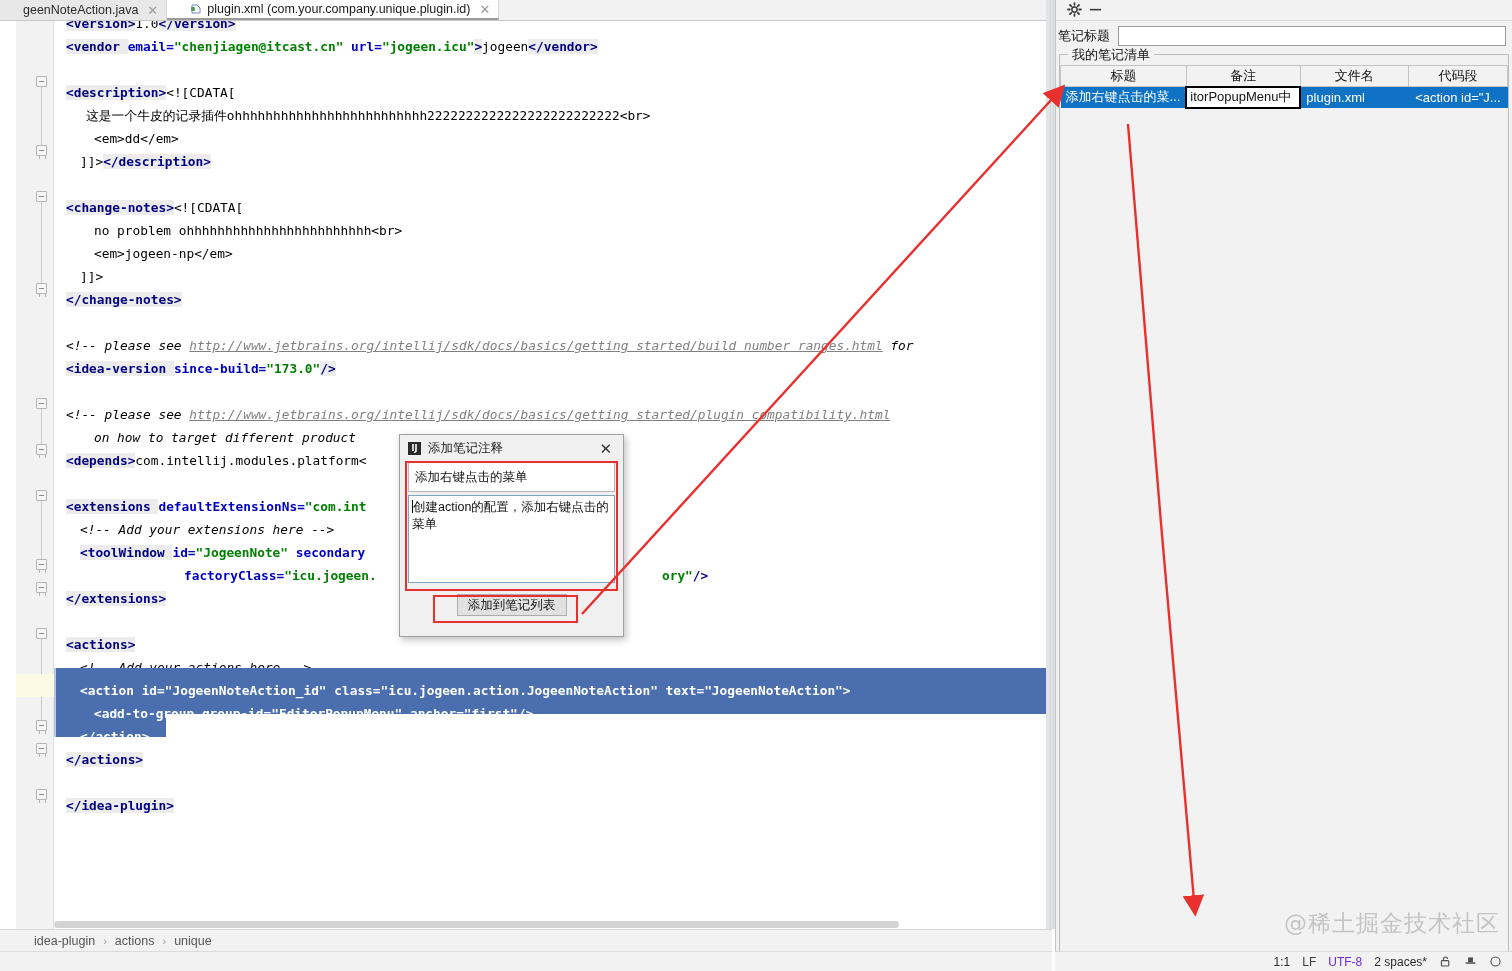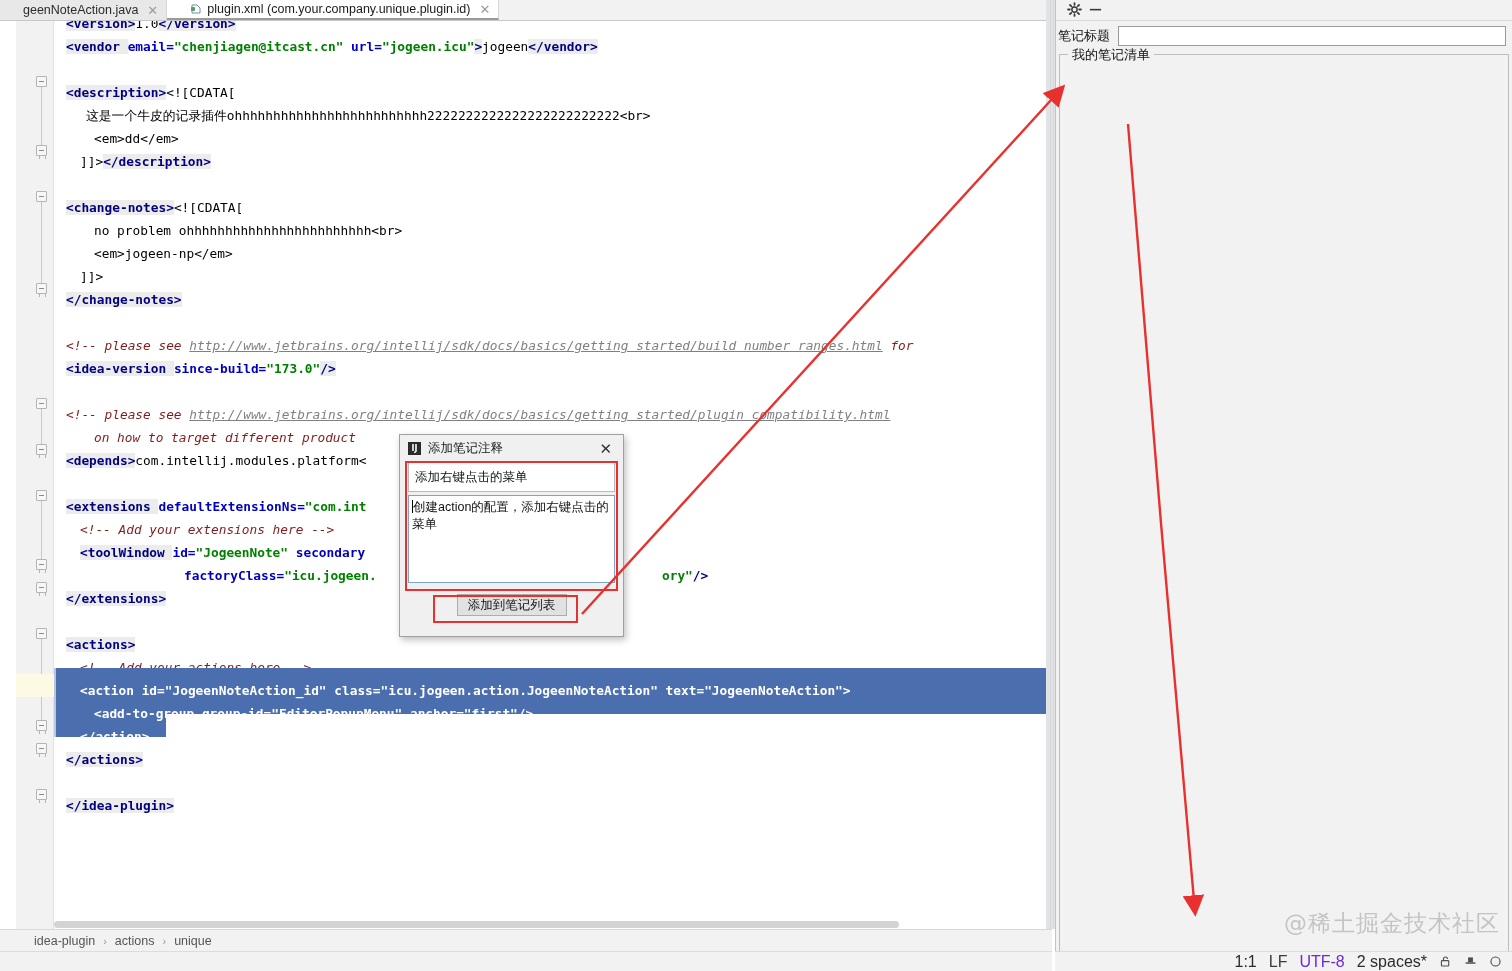--- a/index.html
+++ b/index.html
@@ -63,21 +63,21 @@
     line-height: 23px;
     white-space: pre;
     color: #000;
   }
   .ln { position: absolute; left: 12px; height: 23px; white-space: pre; }
 
   .tagname { color: #000080; font-weight: bold; }
   .attr    { color: #0000c0; font-weight: bold; }
   .val     { color: #008000; font-weight: bold; }
   .txt     { color: #000000; }
-  .cmt     { color: #7f1d1d; font-style: italic; }
+  .cmt     { color: #000000; font-style: italic; }
   .lnk     { color: #808080; font-style: italic; text-decoration: underline; }
   .hl      { background: #ececec; }
 
   
   .selband {
     position: absolute; background: #4b6eaf; height: 23px;
   }
   .caretline {
     position: absolute; left: 0; width: 38px; height: 23px; background: #fcfae2;
   }
@@ -227,21 +227,21 @@
     letter-spacing: 1px; white-space: nowrap; pointer-events: none;
     font-family: "DejaVu Sans", sans-serif;
   }
 
   
   .statusbar {
     position: absolute; left: 1055px; top: 951px; width: 457px; height: 20px;
     background: #f2f2f2; border-top: 1px solid #dcdcdc;
     display: flex; align-items: center; justify-content: flex-end;
     gap: 12px; padding-right: 10px;
-    font-size: 16px; color: #4f4f4f;
+    font-size: 12px; color: #4f4f4f;
   }
   .statusbar .si { display: flex; align-items: center; }
   .sb-pos  { color: #2b2b2b; }
   .sb-lf   { color: #3c3c3c; }
   .sb-enc  { color: #6d28d9; }
   .sb-sp   { color: #2b2b2b; }
 
   
   .arrows { position: absolute; left: 0; top: 0; width: 1512px; height: 971px; pointer-events: none; }
 
@@ -372,20 +372,38 @@
       </span>
     </div>
 
     <div class="tw-row-title">
       <span class="tw-label">笔记标题</span>
       <span class="tw-input"></span>
     </div>
 
     <div class="tw-group">
       <span class="tw-group-legend">我的笔记清单</span>
+      <table class="tw-table">
+        <thead>
+          <tr>
+            <th style="width:118px">标题</th>
+            <th style="width:114px">备注</th>
+            <th style="width:108px">文件名</th>
+            <th>代码段</th>
+          </tr>
+        </thead>
+        <tbody>
+          <tr class="selected">
+            <td>添加右键点击的菜...</td>
+            <td class="editing">itorPopupMenu中</td>
+            <td>plugin.xml</td>
+            <td style="text-align:center">&lt;action id="J...</td>
+          </tr>
+        </tbody>
+      </table>
     </div>
 
     <div class="watermark">@稀土掘金技术社区</div>
 
   </div>
 
   <div class="statusbar">
     <span class="si sb-pos">1:1</span>
     <span class="si sb-lf">LF</span>
     <span class="si sb-enc">UTF-8</span>

